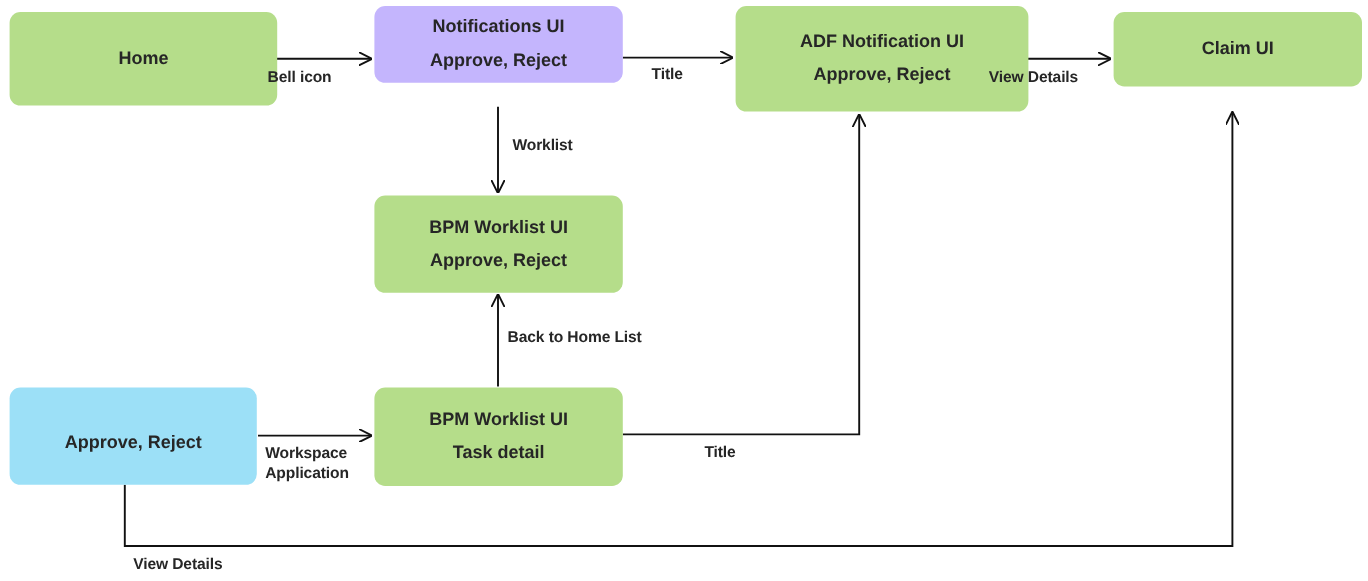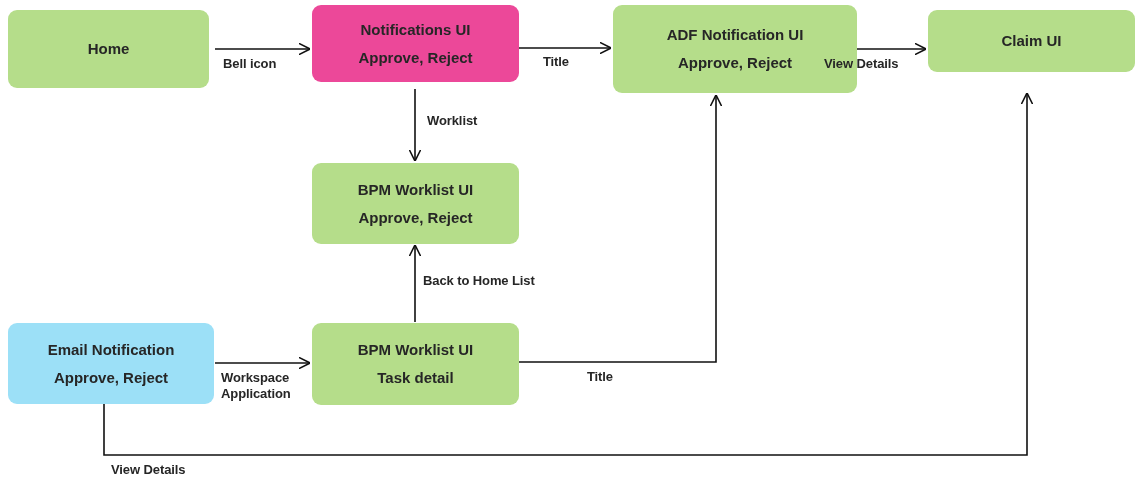--- a/index.html
+++ b/index.html
@@ -99,45 +99,44 @@
 
     <g>
       <path d="M 519 362 L 716 362 L 716 96" fill="none" stroke="#111111" stroke-width="1.6" marker-end="url(#arrow)"></path>
     </g>
 
     <g>
       <path d="M 104 404 L 104 455 L 1027 455 L 1027 94" fill="none" stroke="#111111" stroke-width="1.6" marker-end="url(#arrow)"></path>
     </g>
   </svg>
 
-  <div class="node single" style="left:8px; top:10px; width:201px; height:78px; background:#b5dd8a;">
+  <div class="node single" style="left:8px; top:10px; width:223px; height:78px; background:#b5dd8a;">
     <div class="line1">Home</div>
   </div>
 
-  <div class="node" style="left:312px; top:5px; width:207px; height:77px; background:#ec4899;">
+  <div class="node" style="left:312px; top:5px; width:207px; height:64px; background:#c4b5fd;">
     <div class="line1">Notifications UI</div>
     <div class="line2">Approve, Reject</div>
   </div>
 
   <div class="node" style="left:613px; top:5px; width:244px; height:88px; background:#b5dd8a;">
     <div class="line1">ADF Notification UI</div>
     <div class="line2">Approve, Reject</div>
   </div>
 
   <div class="node single" style="left:928px; top:10px; width:207px; height:62px; background:#b5dd8a;">
     <div class="line1">Claim UI</div>
   </div>
 
   <div class="node" style="left:312px; top:163px; width:207px; height:81px; background:#b5dd8a;">
     <div class="line1">BPM Worklist UI</div>
     <div class="line2">Approve, Reject</div>
   </div>
 
   <div class="node" style="left:8px; top:323px; width:206px; height:81px; background:#9ce0f7;">
-    <div class="line1">Email Notification</div>
     <div class="line2">Approve, Reject</div>
   </div>
 
   <div class="node" style="left:312px; top:323px; width:207px; height:82px; background:#b5dd8a;">
     <div class="line1">BPM Worklist UI</div>
     <div class="line2">Task detail</div>
   </div>
 
   <div class="edge-label" style="left:223px; top:56px;">Bell icon</div>
 

